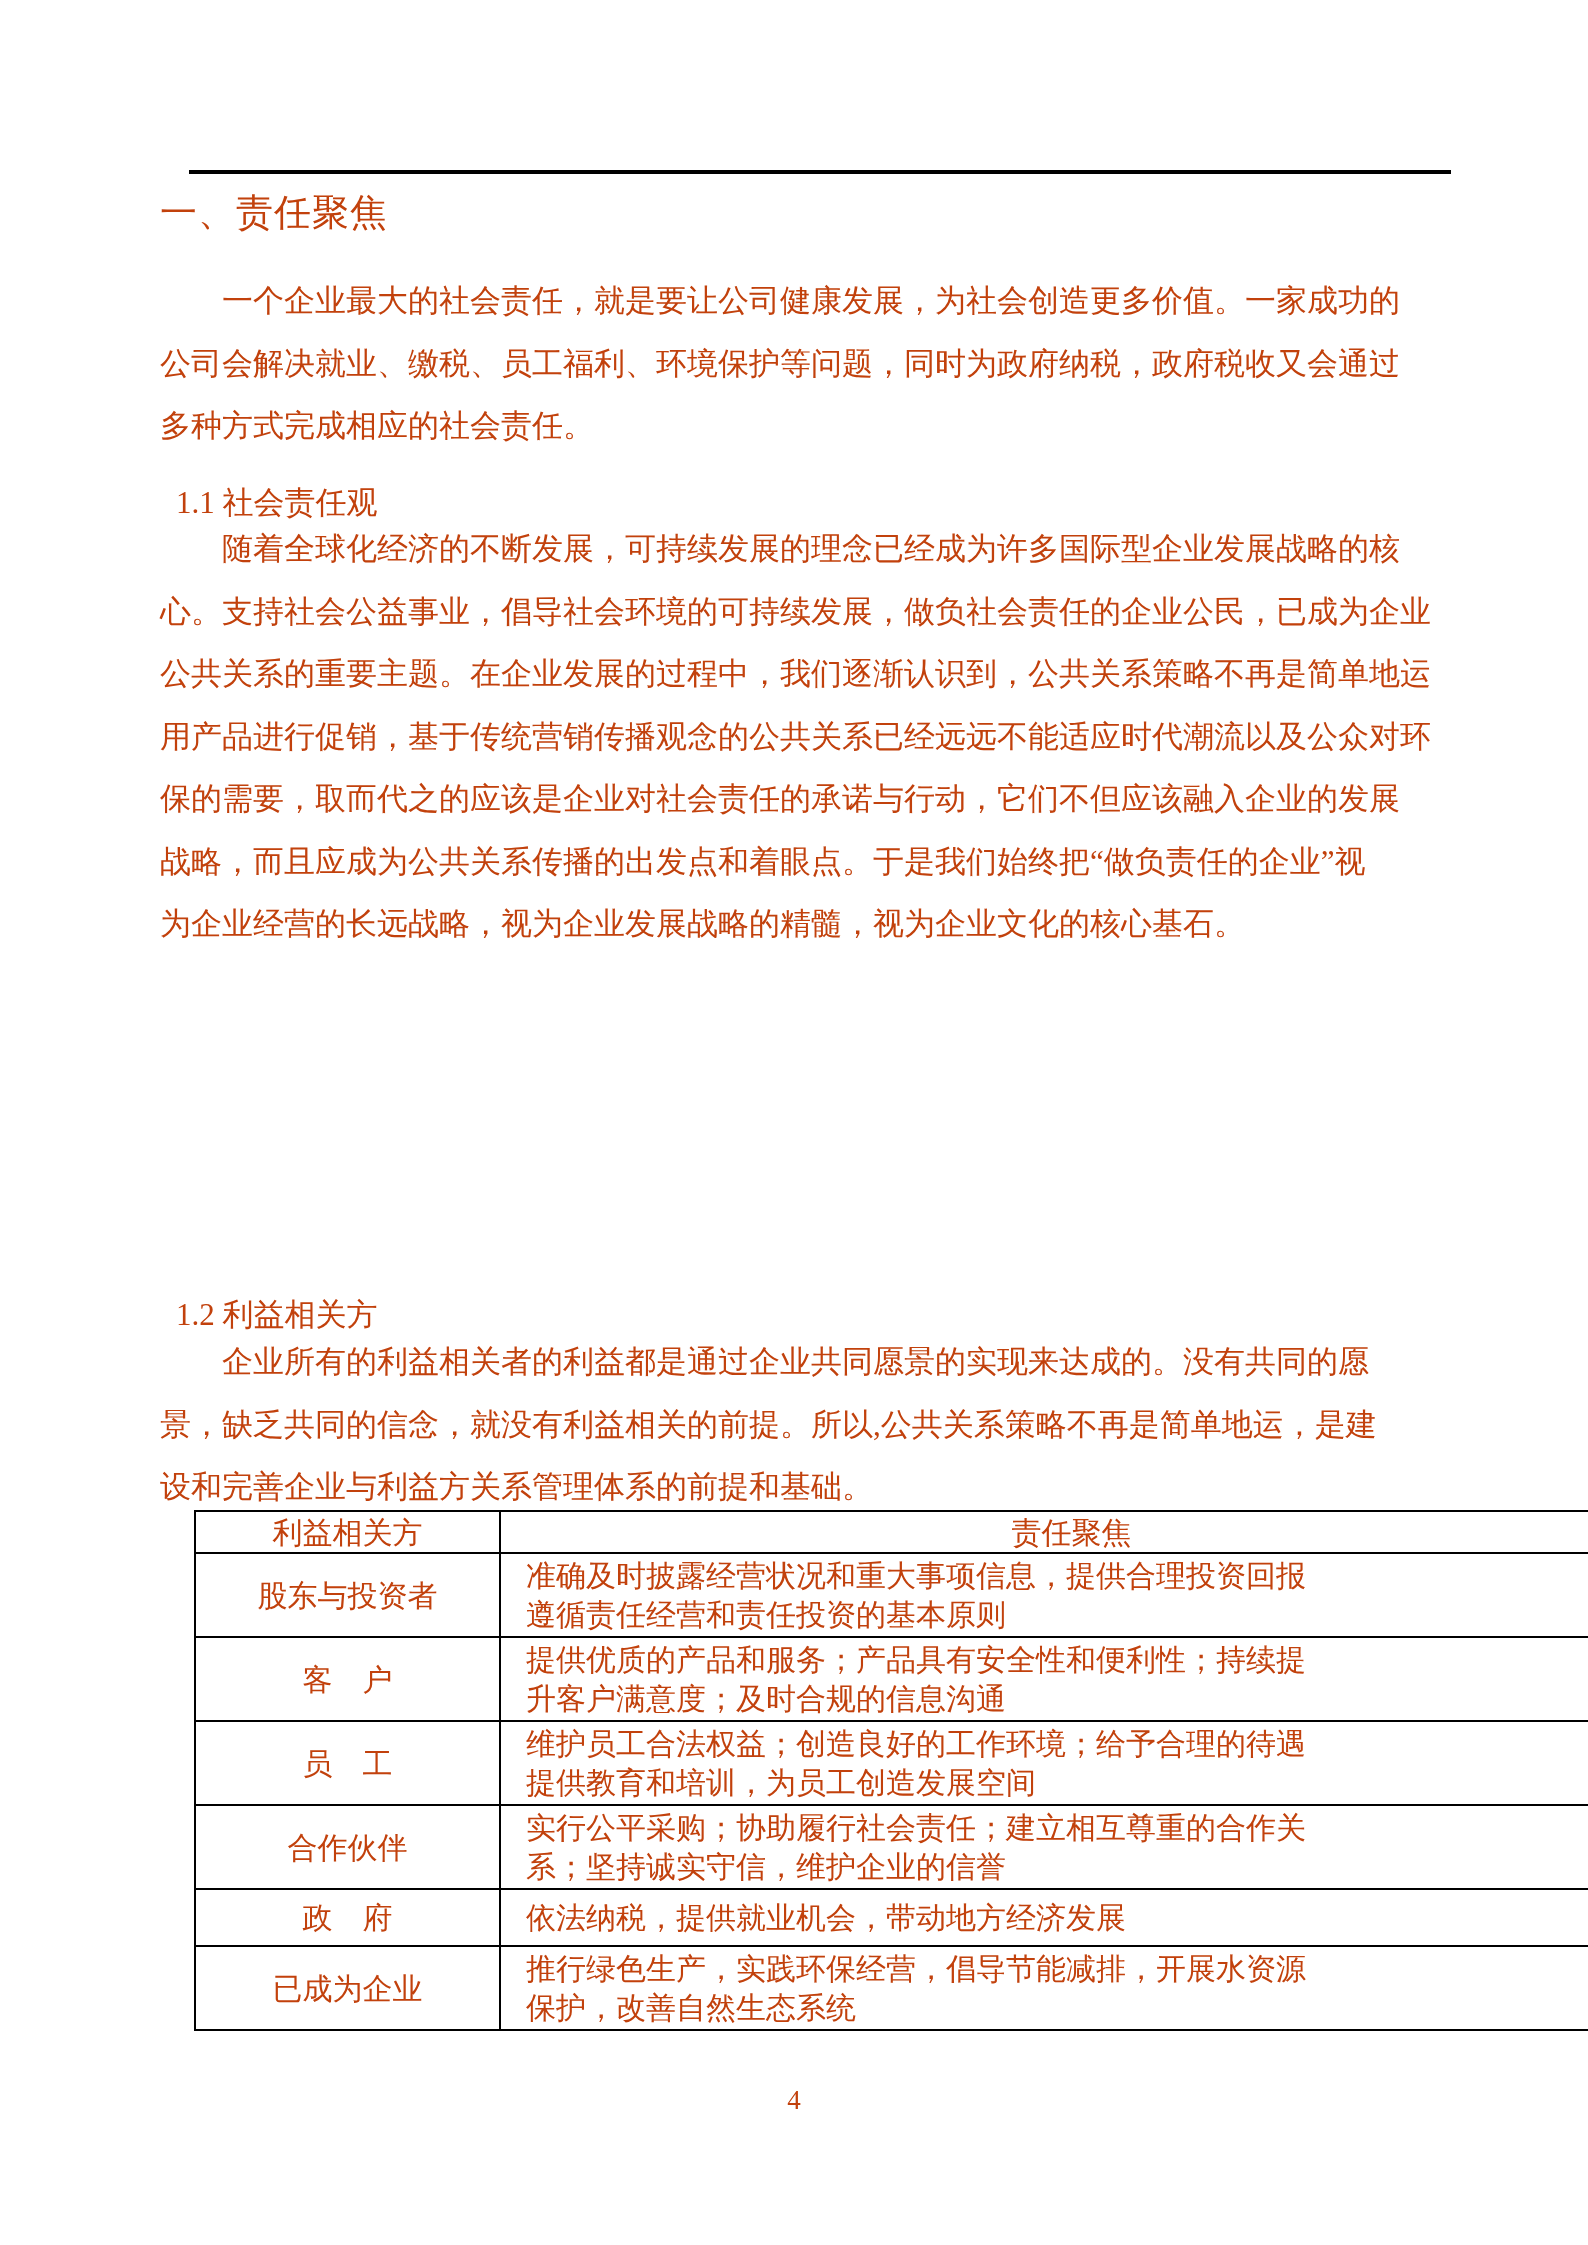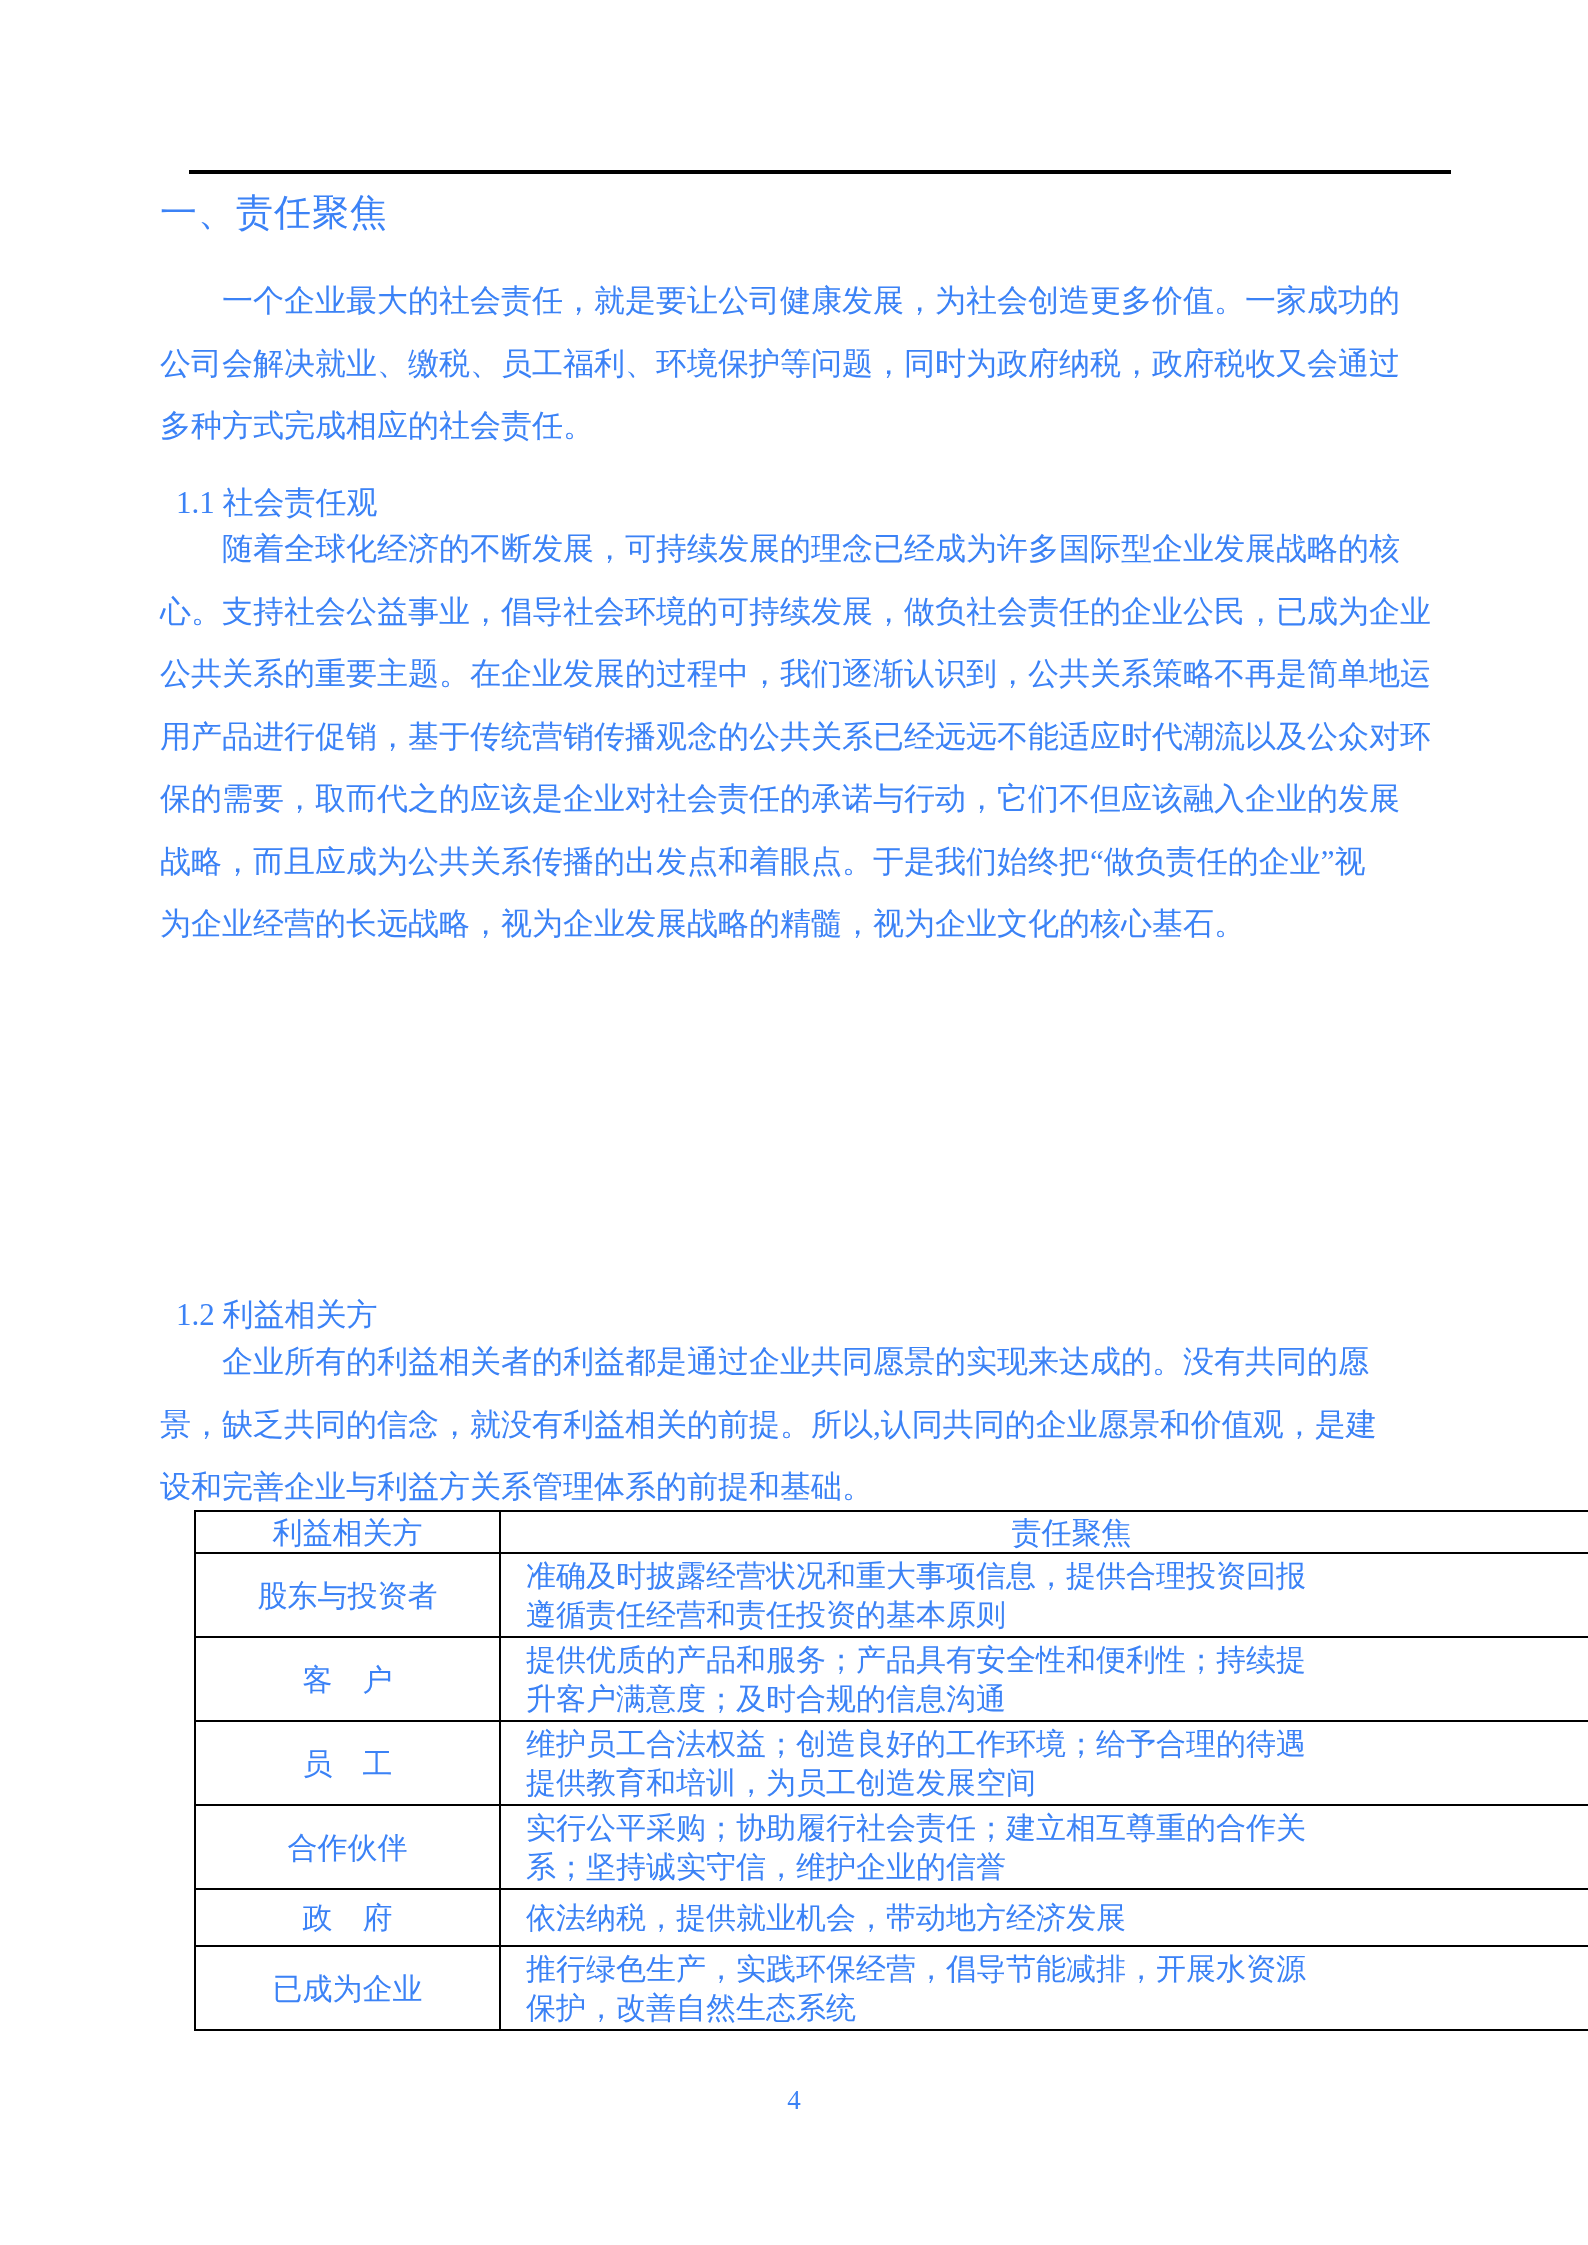--- a/index.html
+++ b/index.html
@@ -2,21 +2,21 @@
 <html><head>
 <meta charset="utf-8">
 <style>
   html, body { margin: 0; padding: 0; background: #e8e8e8; }
   .page {
     position: relative;
     width: 1588px;
     height: 2245px;
     background: #ffffff;
     font-family: "Liberation Serif", "DejaVu Serif", serif;
-    color: #3b82f6;
+    color: #c2410c;
     overflow: hidden;
   }
   .top-rule {
     position: absolute;
     left: 189px;
     top: 170px;
     width: 1262px;
     height: 4px;
     background: #000000;
   }
@@ -116,21 +116,21 @@
 公共关系的重要主题。在企业发展的过程中，我们逐渐认识到，公共关系策略不再是简单地运
 用产品进行促销，基于传统营销传播观念的公共关系已经远远不能适应时代潮流以及公众对环
 保的需要，取而代之的应该是企业对社会责任的承诺与行动，它们不但应该融入企业的发展
 战略，而且应成为公共关系传播的出发点和着眼点。于是我们始终把“做负责任的企业”视
 为企业经营的长远战略，视为企业发展战略的精髓，视为企业文化的核心基石。</p>
 
 
   <h2 class="section-heading h-12">1.2 利益相关方</h2>
 
   <p class="body-par p-41">企业所有的利益相关者的利益都是通过企业共同愿景的实现来达成的。没有共同的愿
-景，缺乏共同的信念，就没有利益相关的前提。所以,认同共同的企业愿景和价值观，是建
+景，缺乏共同的信念，就没有利益相关的前提。所以,公共关系策略不再是简单地运，是建
 设和完善企业与利益方关系管理体系的前提和基础。</p>
 
   <table class="stakeholders">
     <colgroup>
         <col class="c1">
         <col class="c2">
       </colgroup>
     <thead>
       <tr>
         <th>利益相关方</th>

